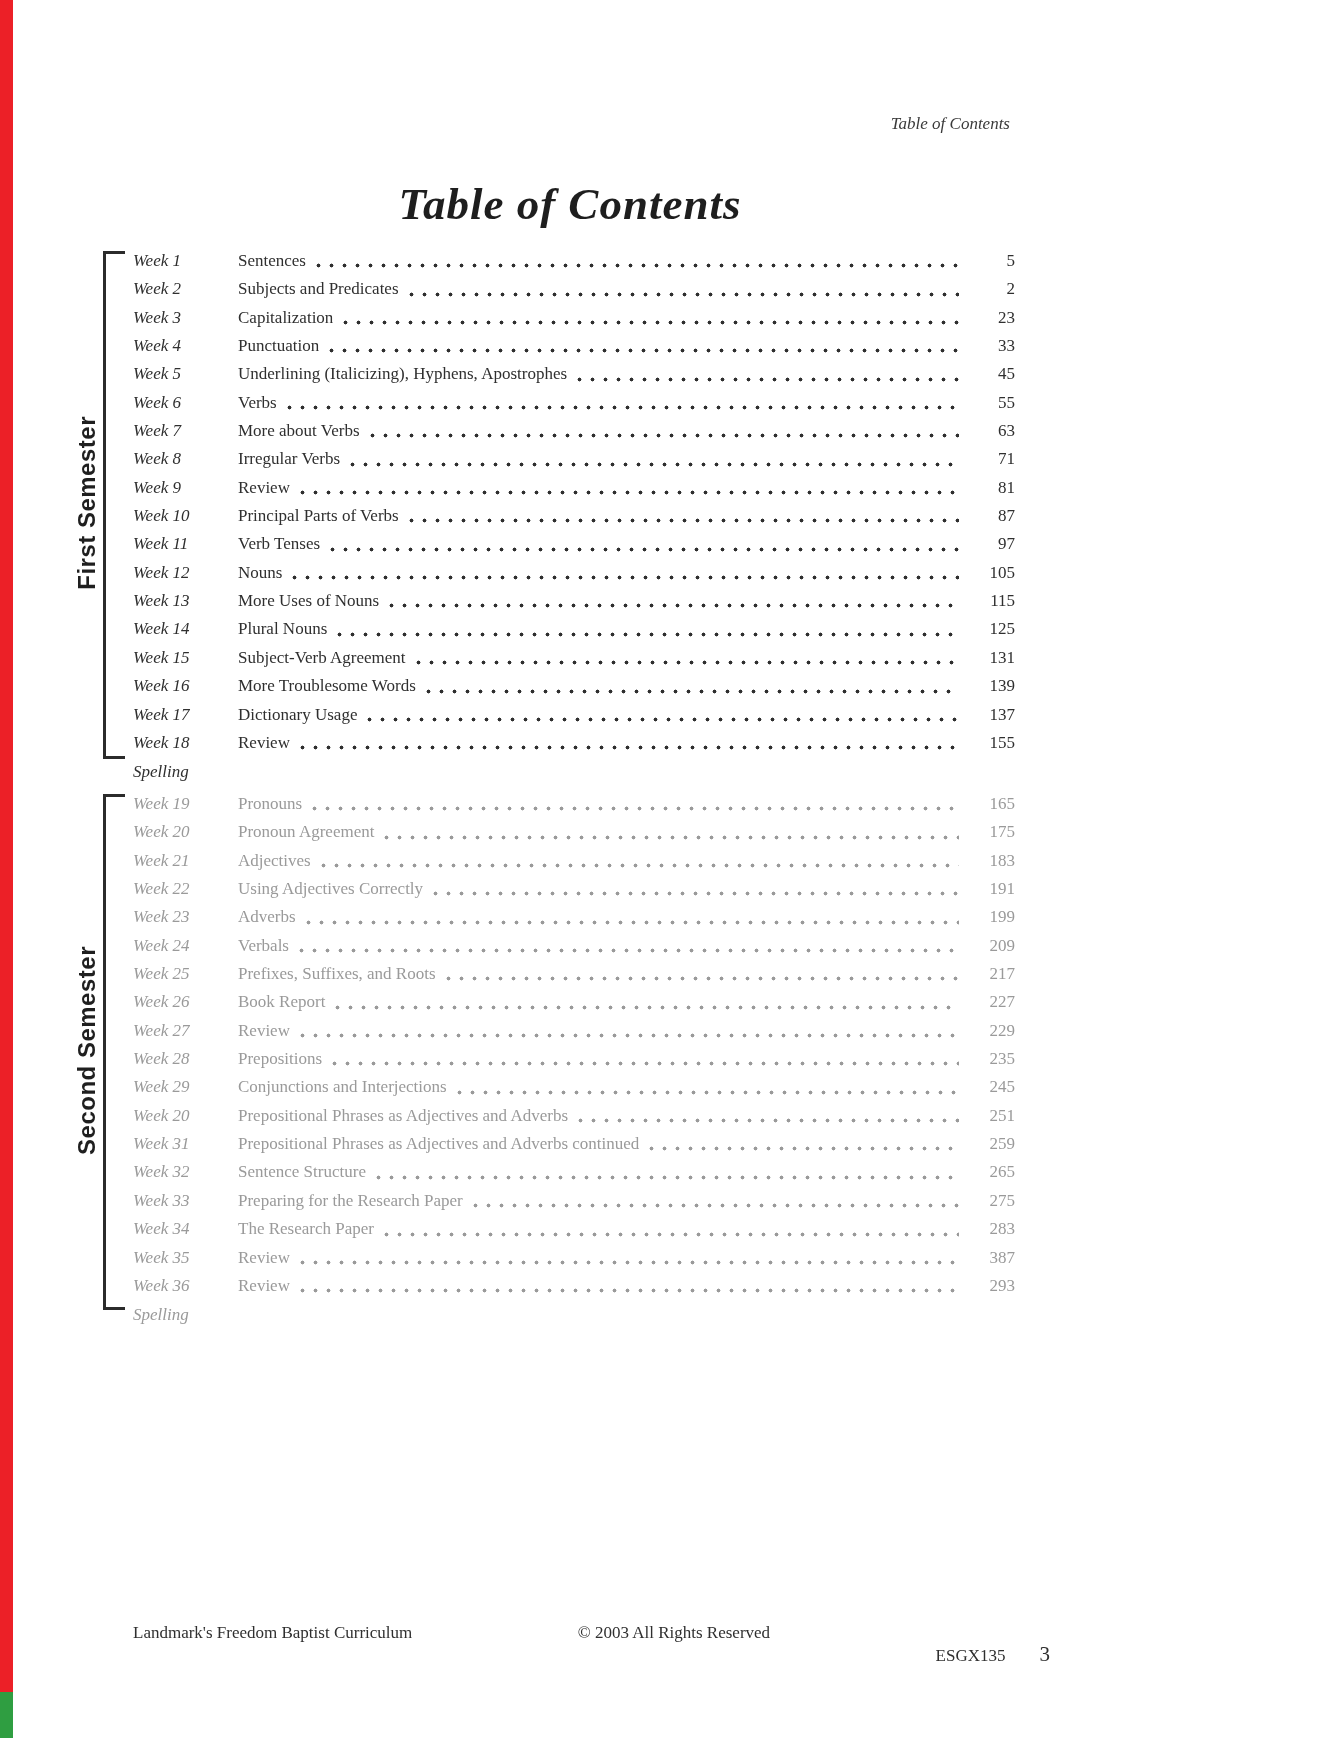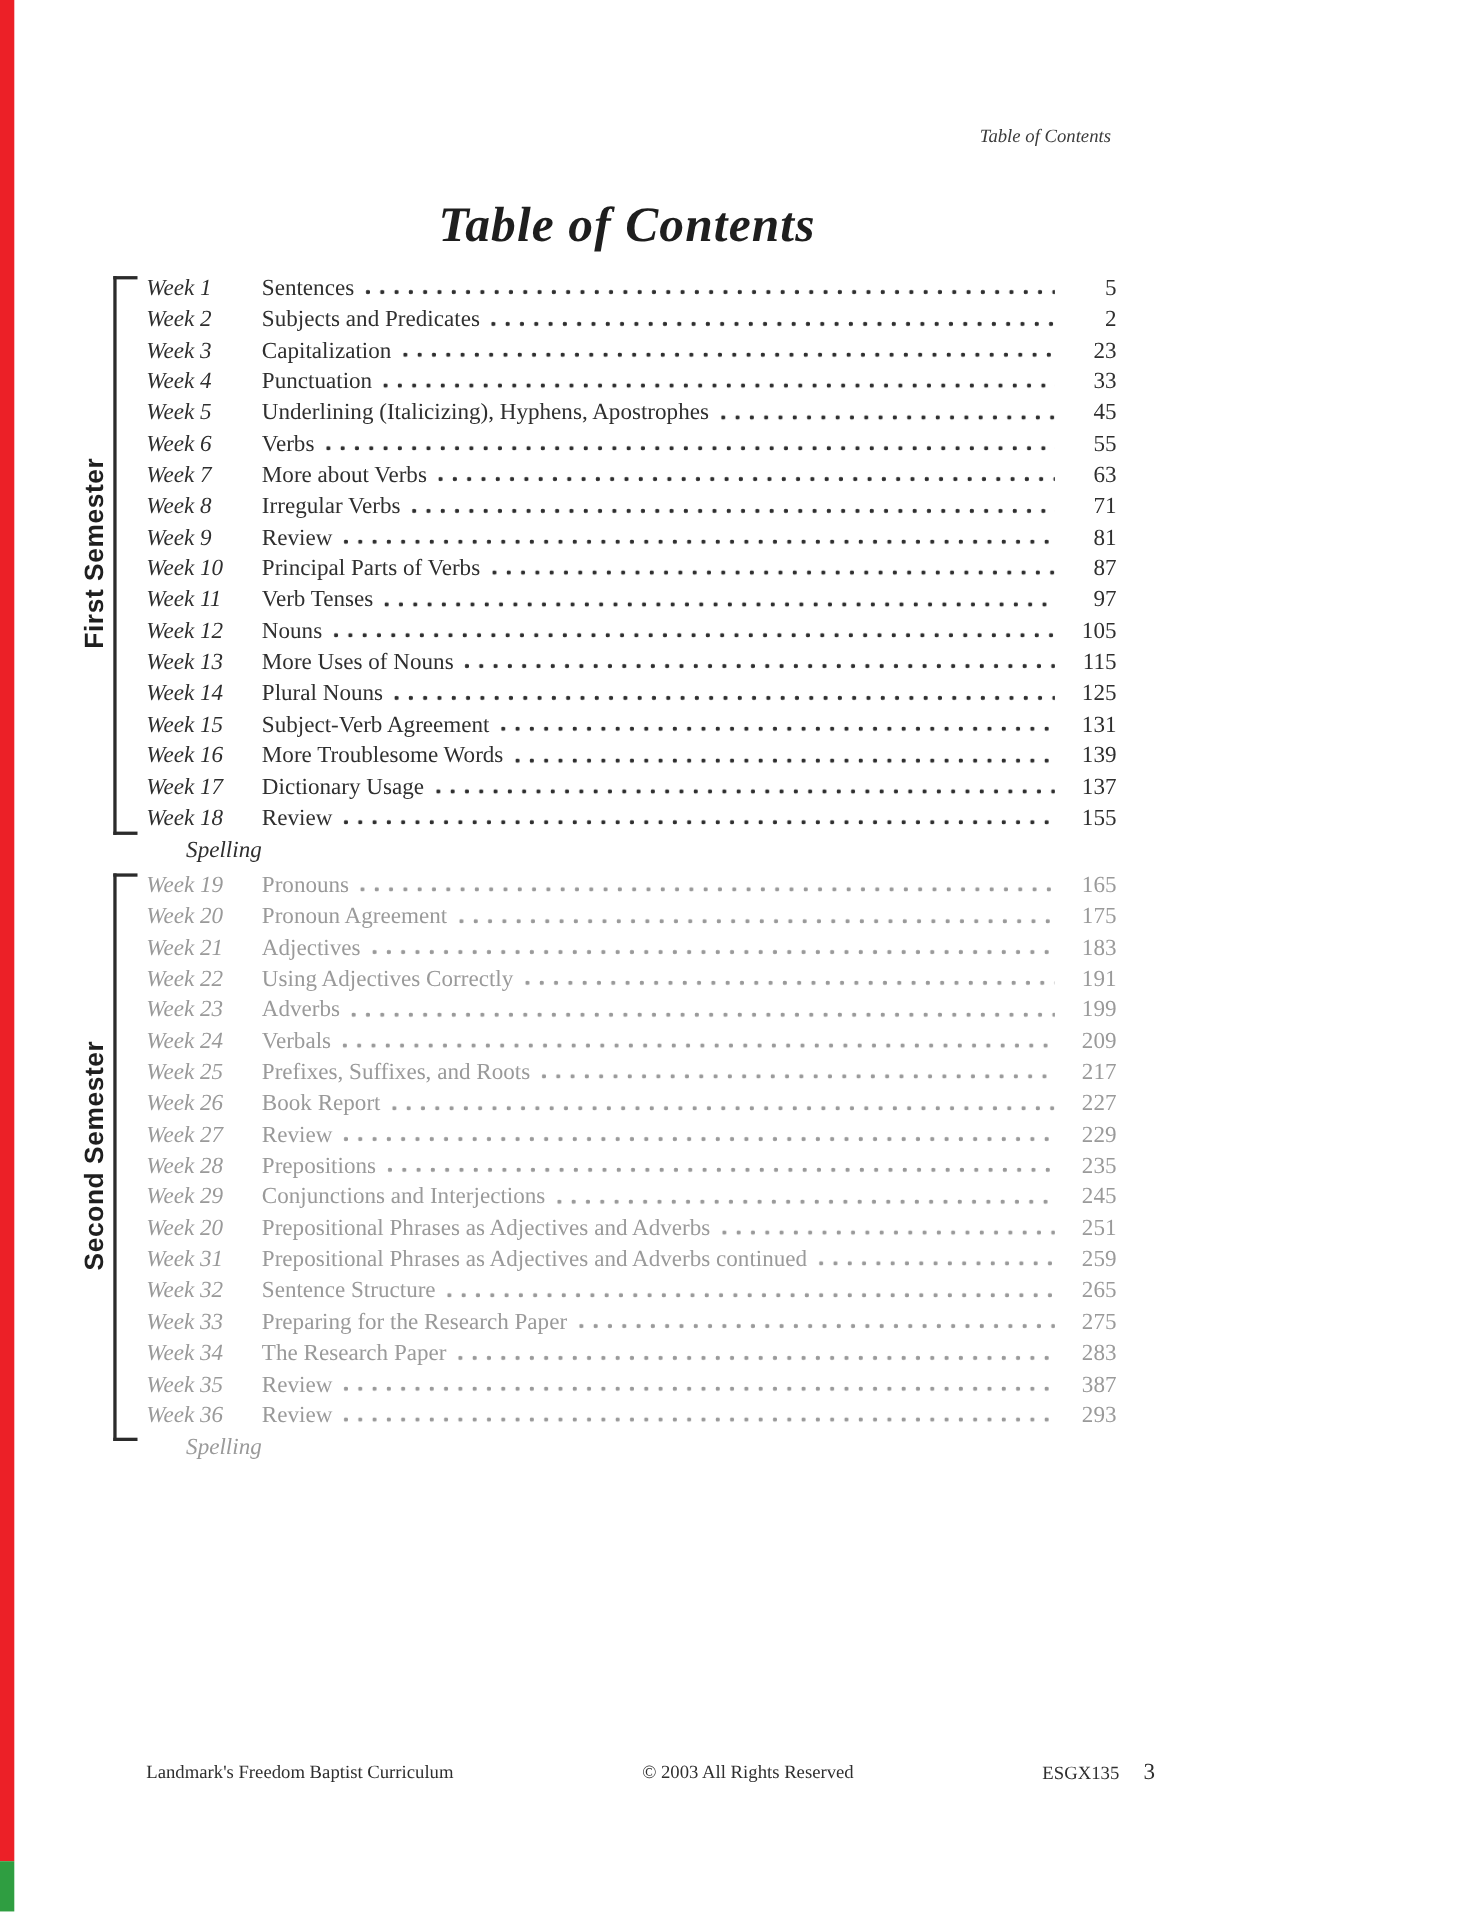--- a/index.html
+++ b/index.html
@@ -54,42 +54,42 @@
   .bracket{
     position:absolute;left:28px;width:22px;
     border:3px solid var(--ink);border-right:none;
   }
   .sem-first .bracket{top:4px;height:508px;}
   .sem-second .bracket{top:4px;height:516px;}
 
   .entries{position:absolute;left:58px;top:0;right:0;}
   .toc-row{
     display:flex;align-items:baseline;
-    height:28.35px;font-size:21px;line-height:28.35px;
+    height:28.35px;font-size:17px;line-height:28.35px;
     color:#2f2f2f;
   }
   .sem-second .entries .toc-row{color:var(--dimmed-text);}
   .toc-row .week{flex:0 0 105px;font-style:italic;}
   .toc-row .etitle{flex:0 0 auto;white-space:nowrap;}
   .toc-row .leader{
     flex:1 1 auto;height:5px;align-self:flex-end;
     margin:0 4px 7px 10px;
     background-image:radial-gradient(circle at 2.5px 2.5px, currentColor 1.7px, transparent 2.2px);
     background-size:13px 5px;background-repeat:repeat-x;
   }
   .toc-row .pnum{flex:0 0 52px;text-align:right;}
-  .toc-row.spelling{margin-top:1px;text-align:right;}
+  .toc-row.spelling{margin-top:1px;}
   .toc-row.spelling .week{font-style:italic;}
 
   .footer{
     position:absolute;top:1598px;left:133px;width:917px;
     display:flex;justify-content:space-between;align-items:center;
     font-size:17px;color:#2f2f2f;
   }
-  .footer .right-group{display:flex;align-items:baseline;gap:22px;}
+  .footer .right-group{display:flex;align-items:baseline;gap:34px;margin-top:44px;}
   .footer .page-number{font-size:21px;}
 </style>
 </head>
 <body>
 
 <div class="page">
 
   <div class="edge-strip">
     <div class="edge-red"></div>
     <div class="edge-green"></div>

